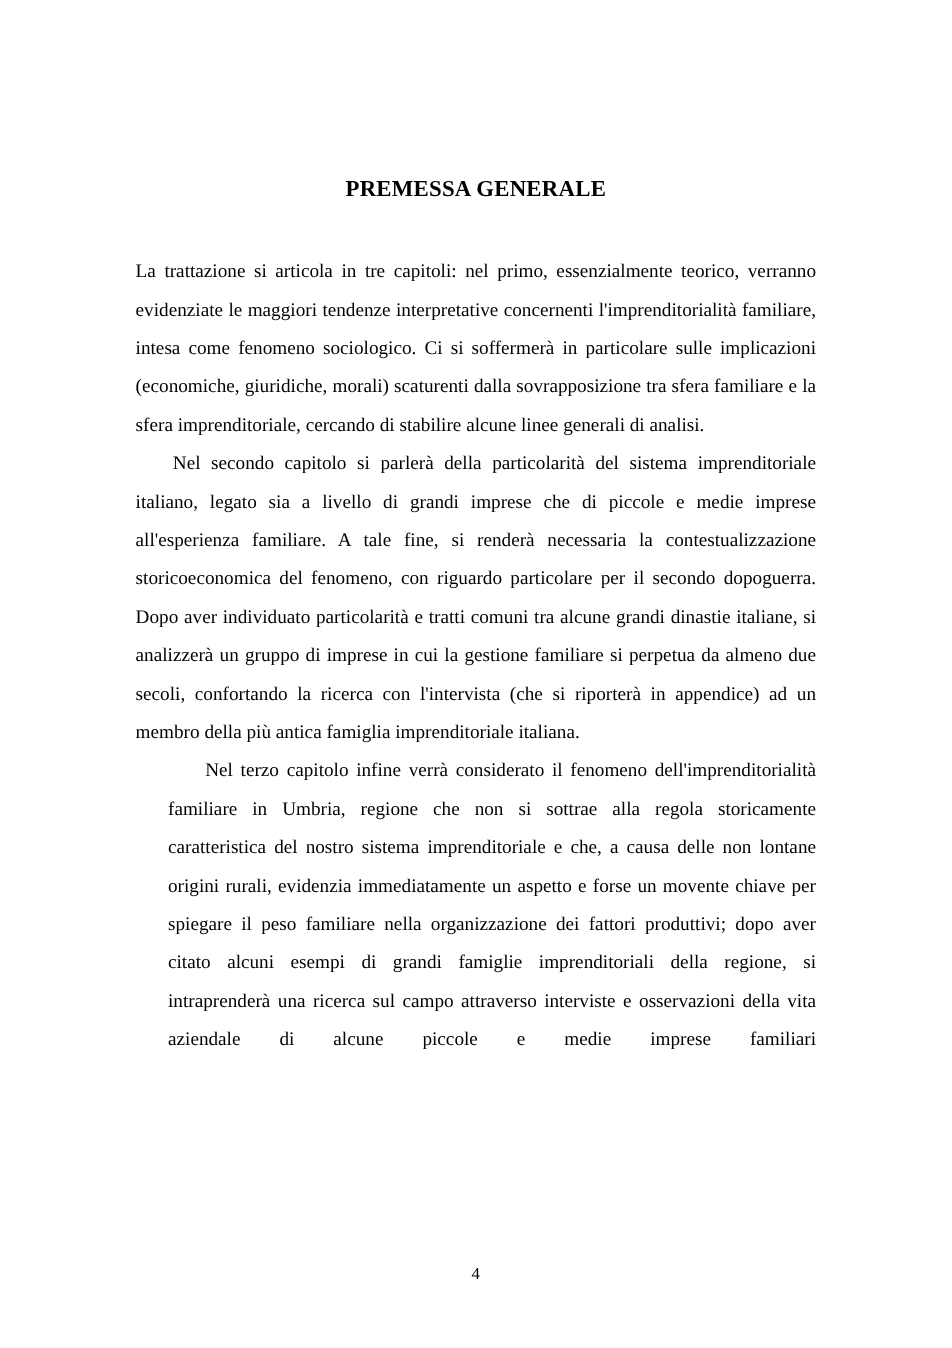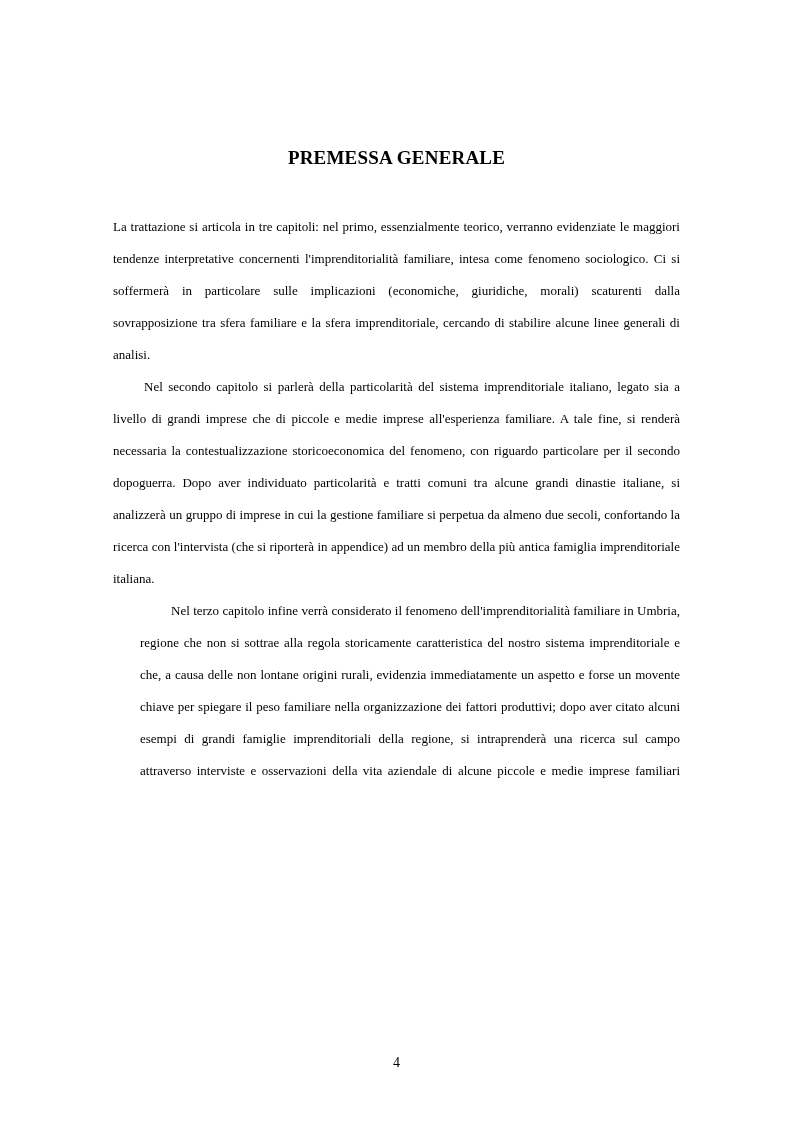--- a/index.html
+++ b/index.html
@@ -25,21 +25,21 @@
     text-align: center;
     font-size: 19px;
     font-weight: bold;
     letter-spacing: 0.2px;
   }
   .body-text {
     position: absolute;
     top: 211px;
     left: 113px;
     width: 567px;
-    font-size: 13px;
+    font-size: 16px;
     line-height: 32px;
     text-align: justify;
   }
   .para {
     margin: 0;
     padding: 0;
   }
   .para.indent {
     text-indent: 31px;
   }

